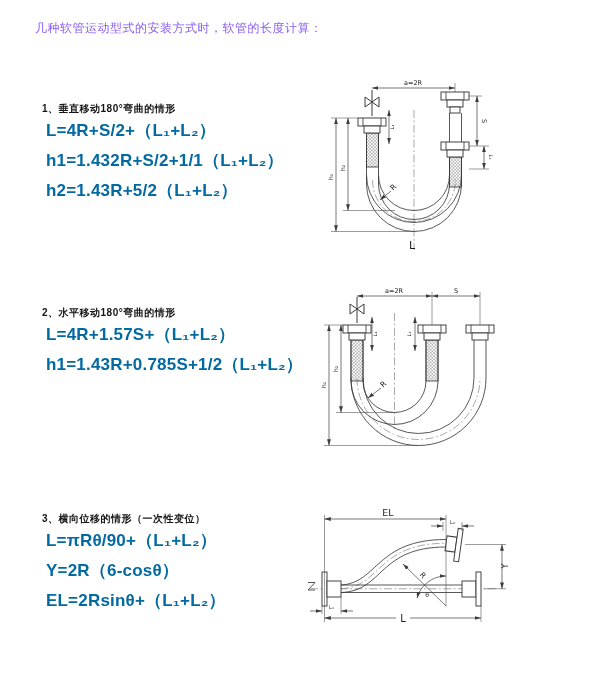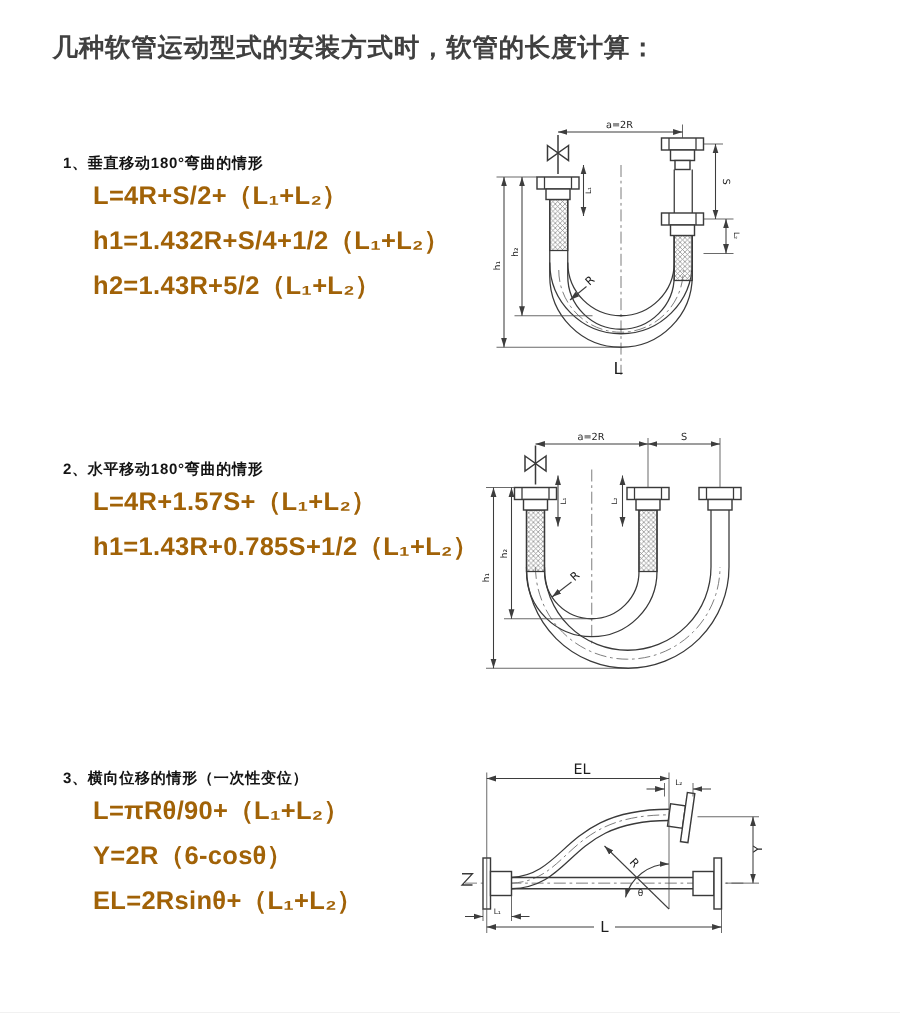--- a/index.html
+++ b/index.html
@@ -1,28 +1,28 @@
 <!DOCTYPE html>
 <html><head>
 <meta charset="utf-8">
 <style>
   html,body{margin:0;padding:0;background:#e8e8e8;}
   .page{
     position:relative;width:600px;height:675px;background:#ffffff;
     overflow:hidden;font-family:"Liberation Sans","DejaVu Sans",sans-serif;
   }
   .title{
-    position:absolute;left:35px;top:20px;font-size:17px;font-weight:700;
-    color:#404040;letter-spacing:.5px;white-space:nowrap;
+    position:absolute;left:35px;top:20px;font-size:12px;font-weight:400;
+    color:#8b5cf6;letter-spacing:.5px;white-space:nowrap;
   }
   .sec{position:absolute;left:42px;}
   .s1{top:102px}.s2{top:306px}.s3{top:512px}
   .heading{font-size:10px;font-weight:700;color:#141414;letter-spacing:.5px;white-space:nowrap;}
   .formula{
-    font-size:17px;font-weight:600;color:#a16207;margin-left:20px;
+    font-size:17px;font-weight:600;color:#0369a1;margin-left:4px;
     height:30px;line-height:30px;white-space:nowrap;letter-spacing:.2px;
   }
   .s1 .formula:first-of-type,.s2 .formula:first-of-type,.s3 .formula:first-of-type{margin-top:6px;}
   .dwg{position:absolute;}
   .d1{left:303px;top:72px;}
   .d2{left:298px;top:281px;}
   .d3{left:300px;top:502px;}
   
   svg .ln{stroke:#3a3a3a;stroke-width:1;fill:none}
   svg .th{stroke:#3a3a3a;stroke-width:.85;fill:none}
@@ -36,21 +36,21 @@
 </head>
 <body>
 
 <div class="page">
 
   <div class="title">几种软管运动型式的安装方式时，软管的长度计算：</div>
 
   <section class="sec s1">
     <div class="heading">1、垂直移动180°弯曲的情形</div>
     <div class="formula">L=4R+S/2+（L₁+L₂）</div>
-    <div class="formula">h1=1.432R+S/4+1/2（L₁+L₂）</div>
+    <div class="formula">h1=1.432R+S/2+1/1（L₁+L₂）</div>
     <div class="formula">h2=1.43R+5/2（L₁+L₂）</div>
   </section>
 
   <section class="sec s2">
     <div class="heading">2、水平移动180°弯曲的情形</div>
     <div class="formula">L=4R+1.57S+（L₁+L₂）</div>
     <div class="formula">h1=1.43R+0.785S+1/2（L₁+L₂）</div>
   </section>
 
   <section class="sec s3">

